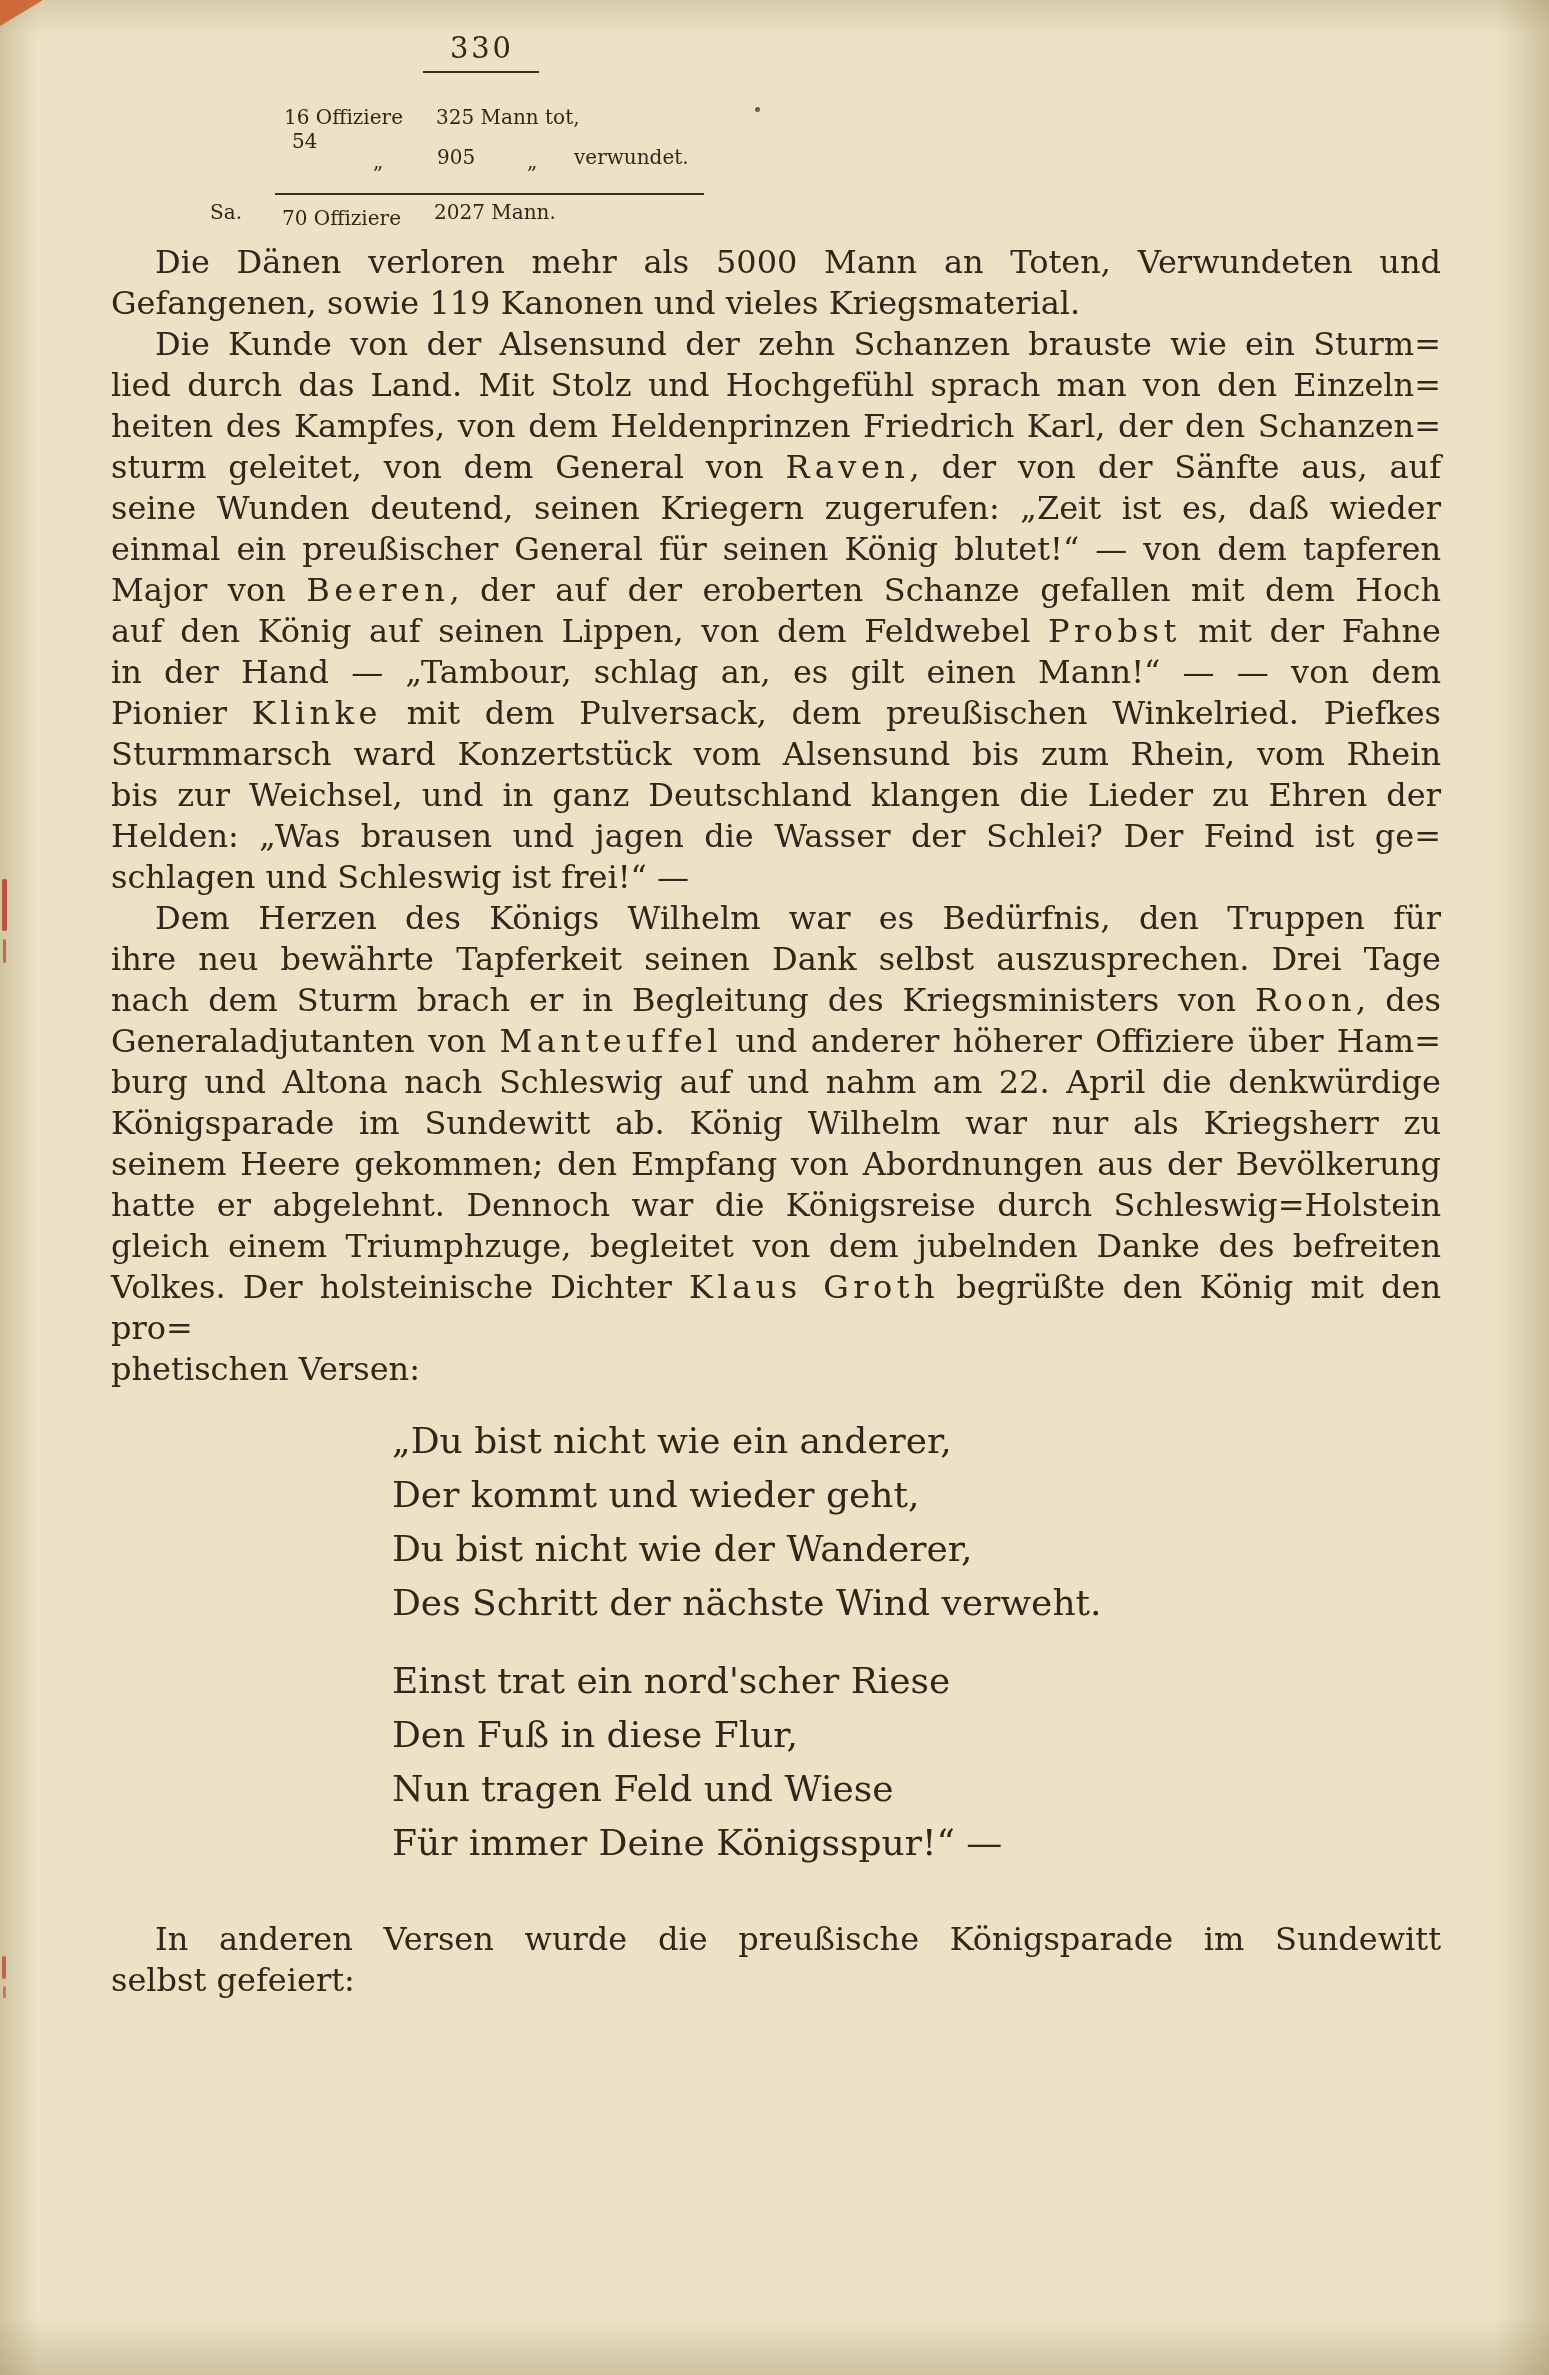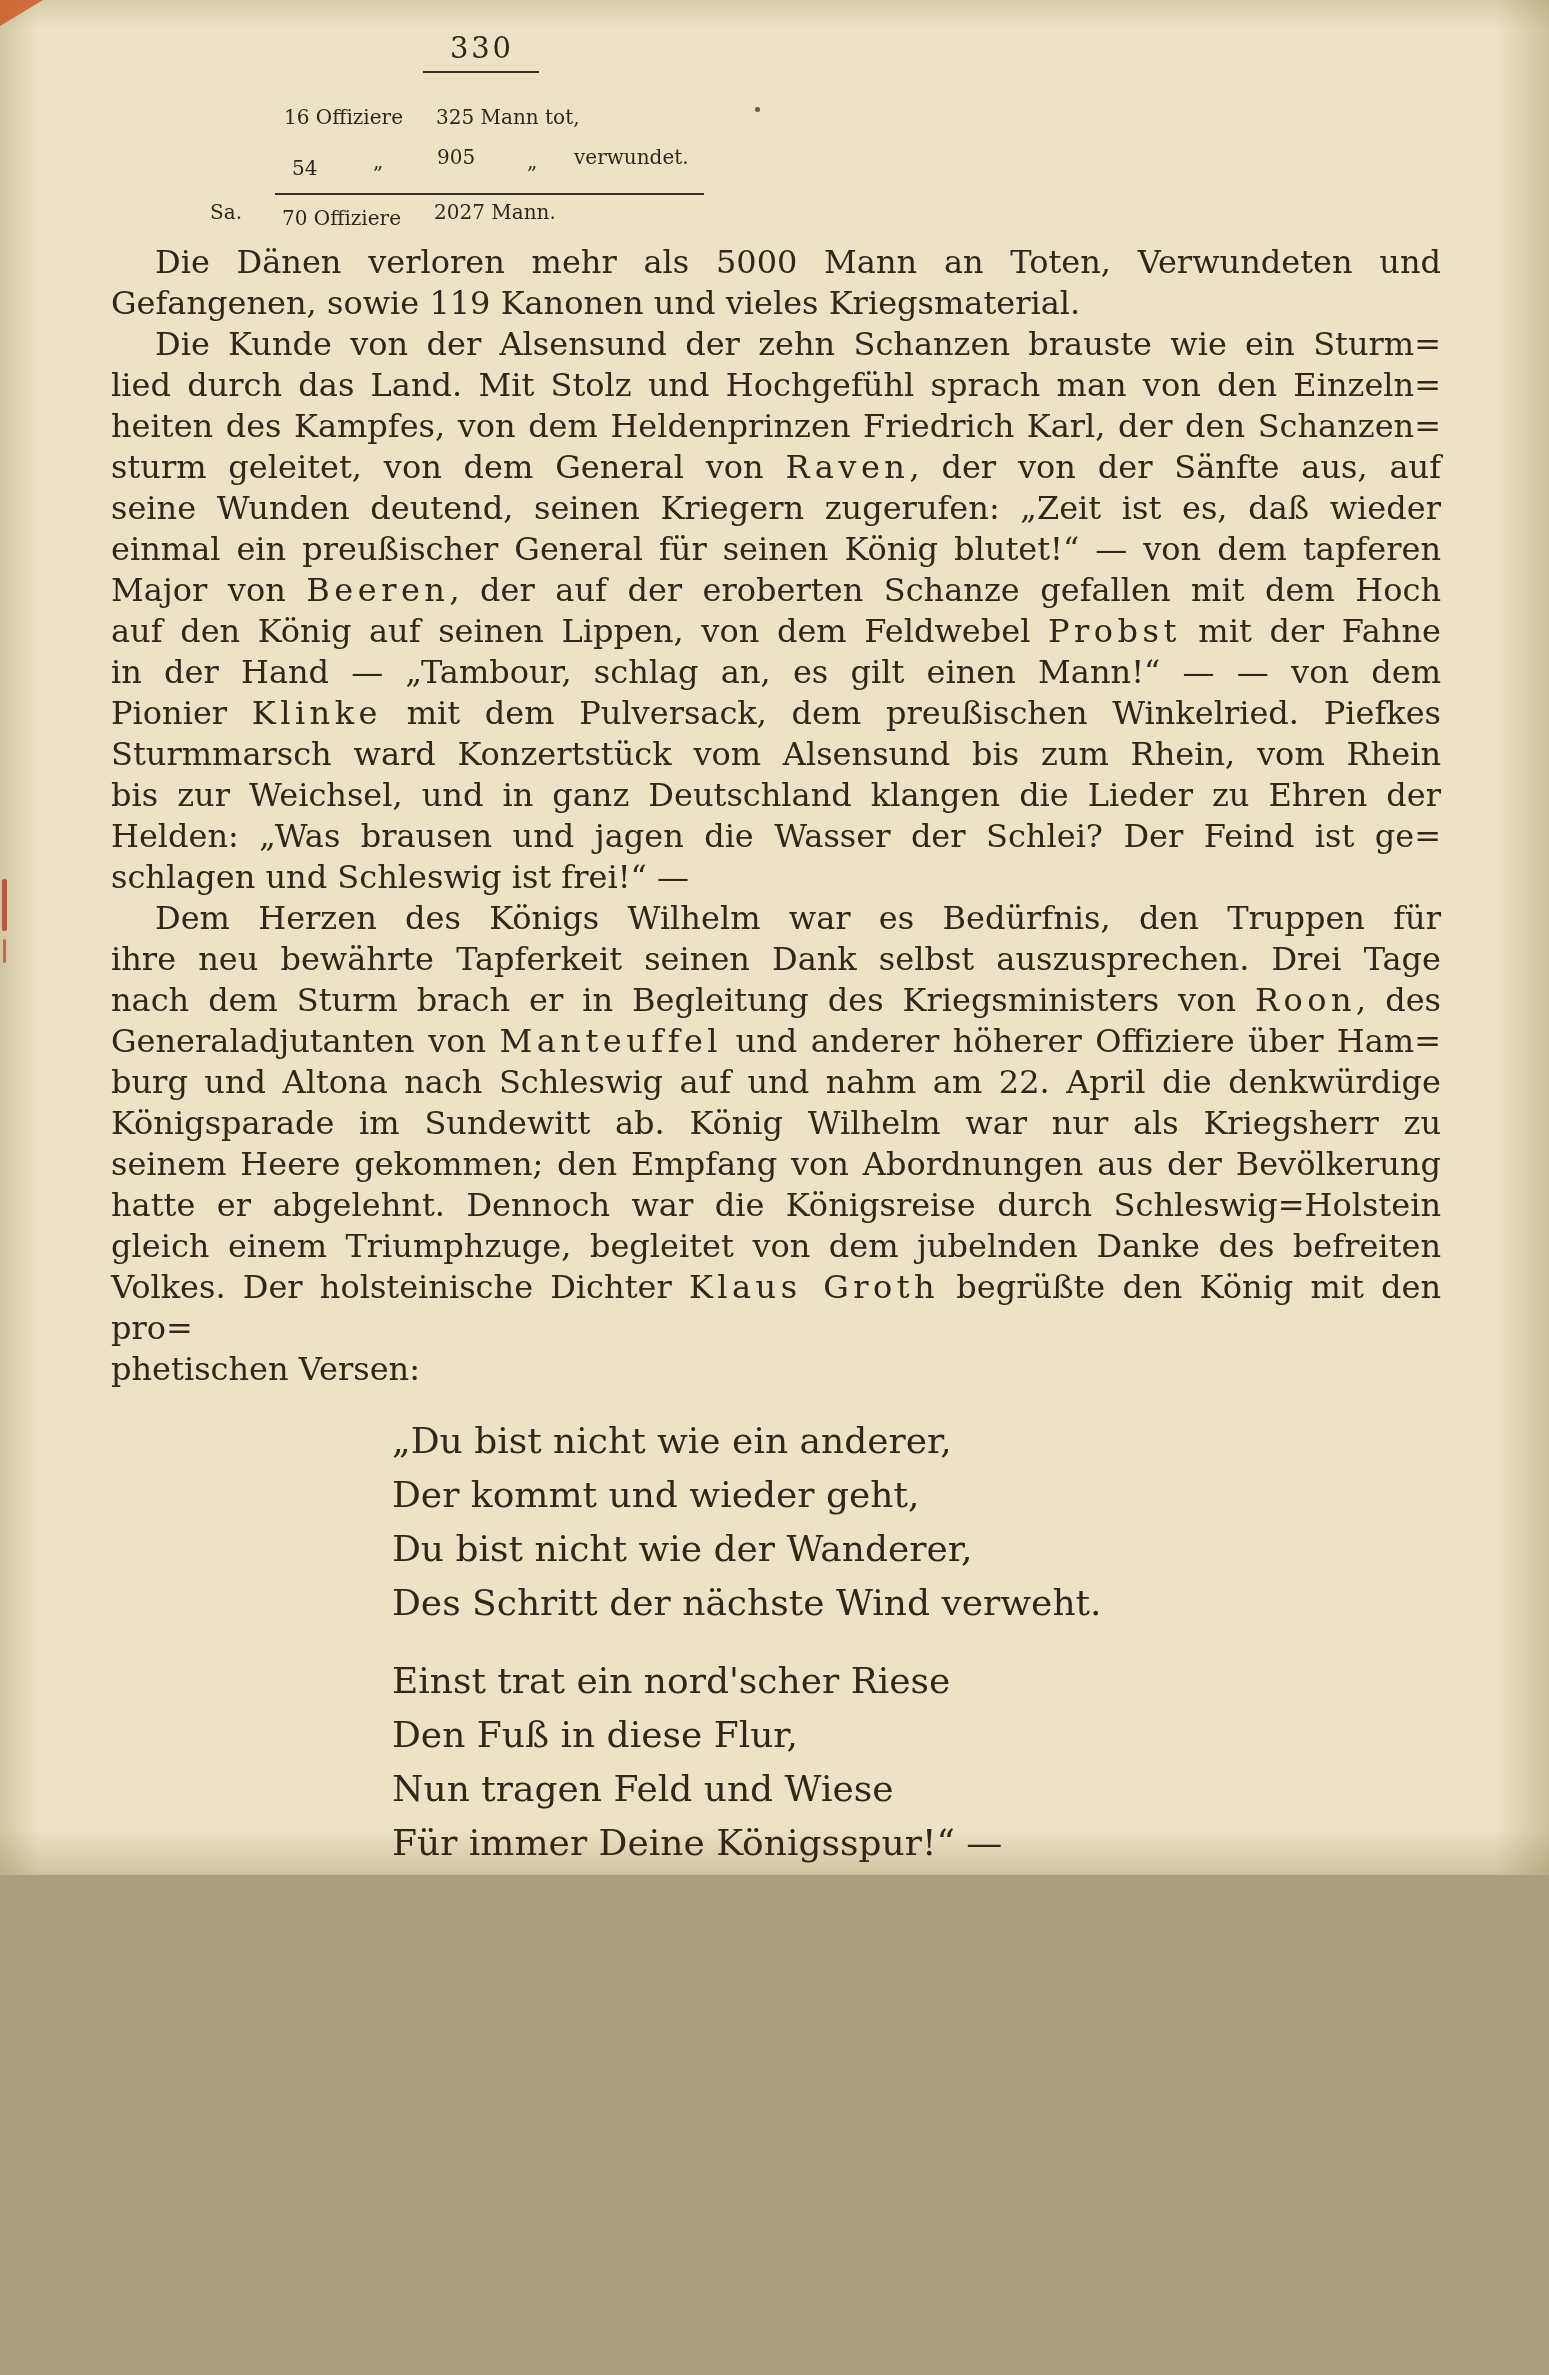--- a/index.html
+++ b/index.html
@@ -1,18 +1,18 @@
 <!DOCTYPE html>
 <html style="--paper: #ece3c6; --ink: #312619; --rule: #3a2f20; --artifact-red: #b23b24; --artifact-orange: #cf5a28;font-size:15px"><head>
 <meta charset="utf-8">
 <style>
   html,body{margin:0;padding:0;background:#a99e80;}
   .page{
     position:relative;
-    width:1550px;height:1875px;
+    width:1550px;height:2375px;
     margin:0 auto;
     background:
       linear-gradient(90deg, rgba(140,118,66,.28) 0%, rgba(0,0,0,0) 2.5%, rgba(0,0,0,0) 96.5%, rgba(140,118,66,.33) 100%),
       linear-gradient(180deg, rgba(130,110,60,.20) 0%, rgba(0,0,0,0) 1.5%, rgba(0,0,0,0) 97.5%, rgba(130,110,60,.28) 100%),
       var(--paper,#ece3c6);
     font-family:"DejaVu Serif","Liberation Serif",serif;
     color:var(--ink,#312619);
     overflow:hidden;
   }
   
@@ -24,21 +24,21 @@
     position:absolute;top:71px;left:423px;width:116px;height:1.9px;
     background:var(--rule,#3a2f20);
   }
   
   .content{position:absolute;left:111px;top:105px;width:1330px;}
   
   .stats{position:relative;height:137px;font-size:20px;}
   .stats .s{position:absolute;white-space:nowrap;}
   .s.r1c1{left:173px;top:0;}
   .s.r1c2{left:325px;top:0;}
-  .s.r2c1{left:181px;top:51px;}
+  .s.r2c1{left:181px;top:24px;}
   .s.r2c2{left:262px;top:44px;}
   .s.r2c3{left:326px;top:40px;}
   .s.r2c4{left:416px;top:44px;}
   .s.r2c5{left:463px;top:40px;}
   .s-rule{position:absolute;left:164px;top:88px;width:429px;height:1.9px;background:var(--rule,#3a2f20);}
   .s.r3l{left:99px;top:95px;}
   .s.r3c1{left:171px;top:101px;}
   .s.r3c2{left:323px;top:95px;}
   
   .para{font-size:32px;}

